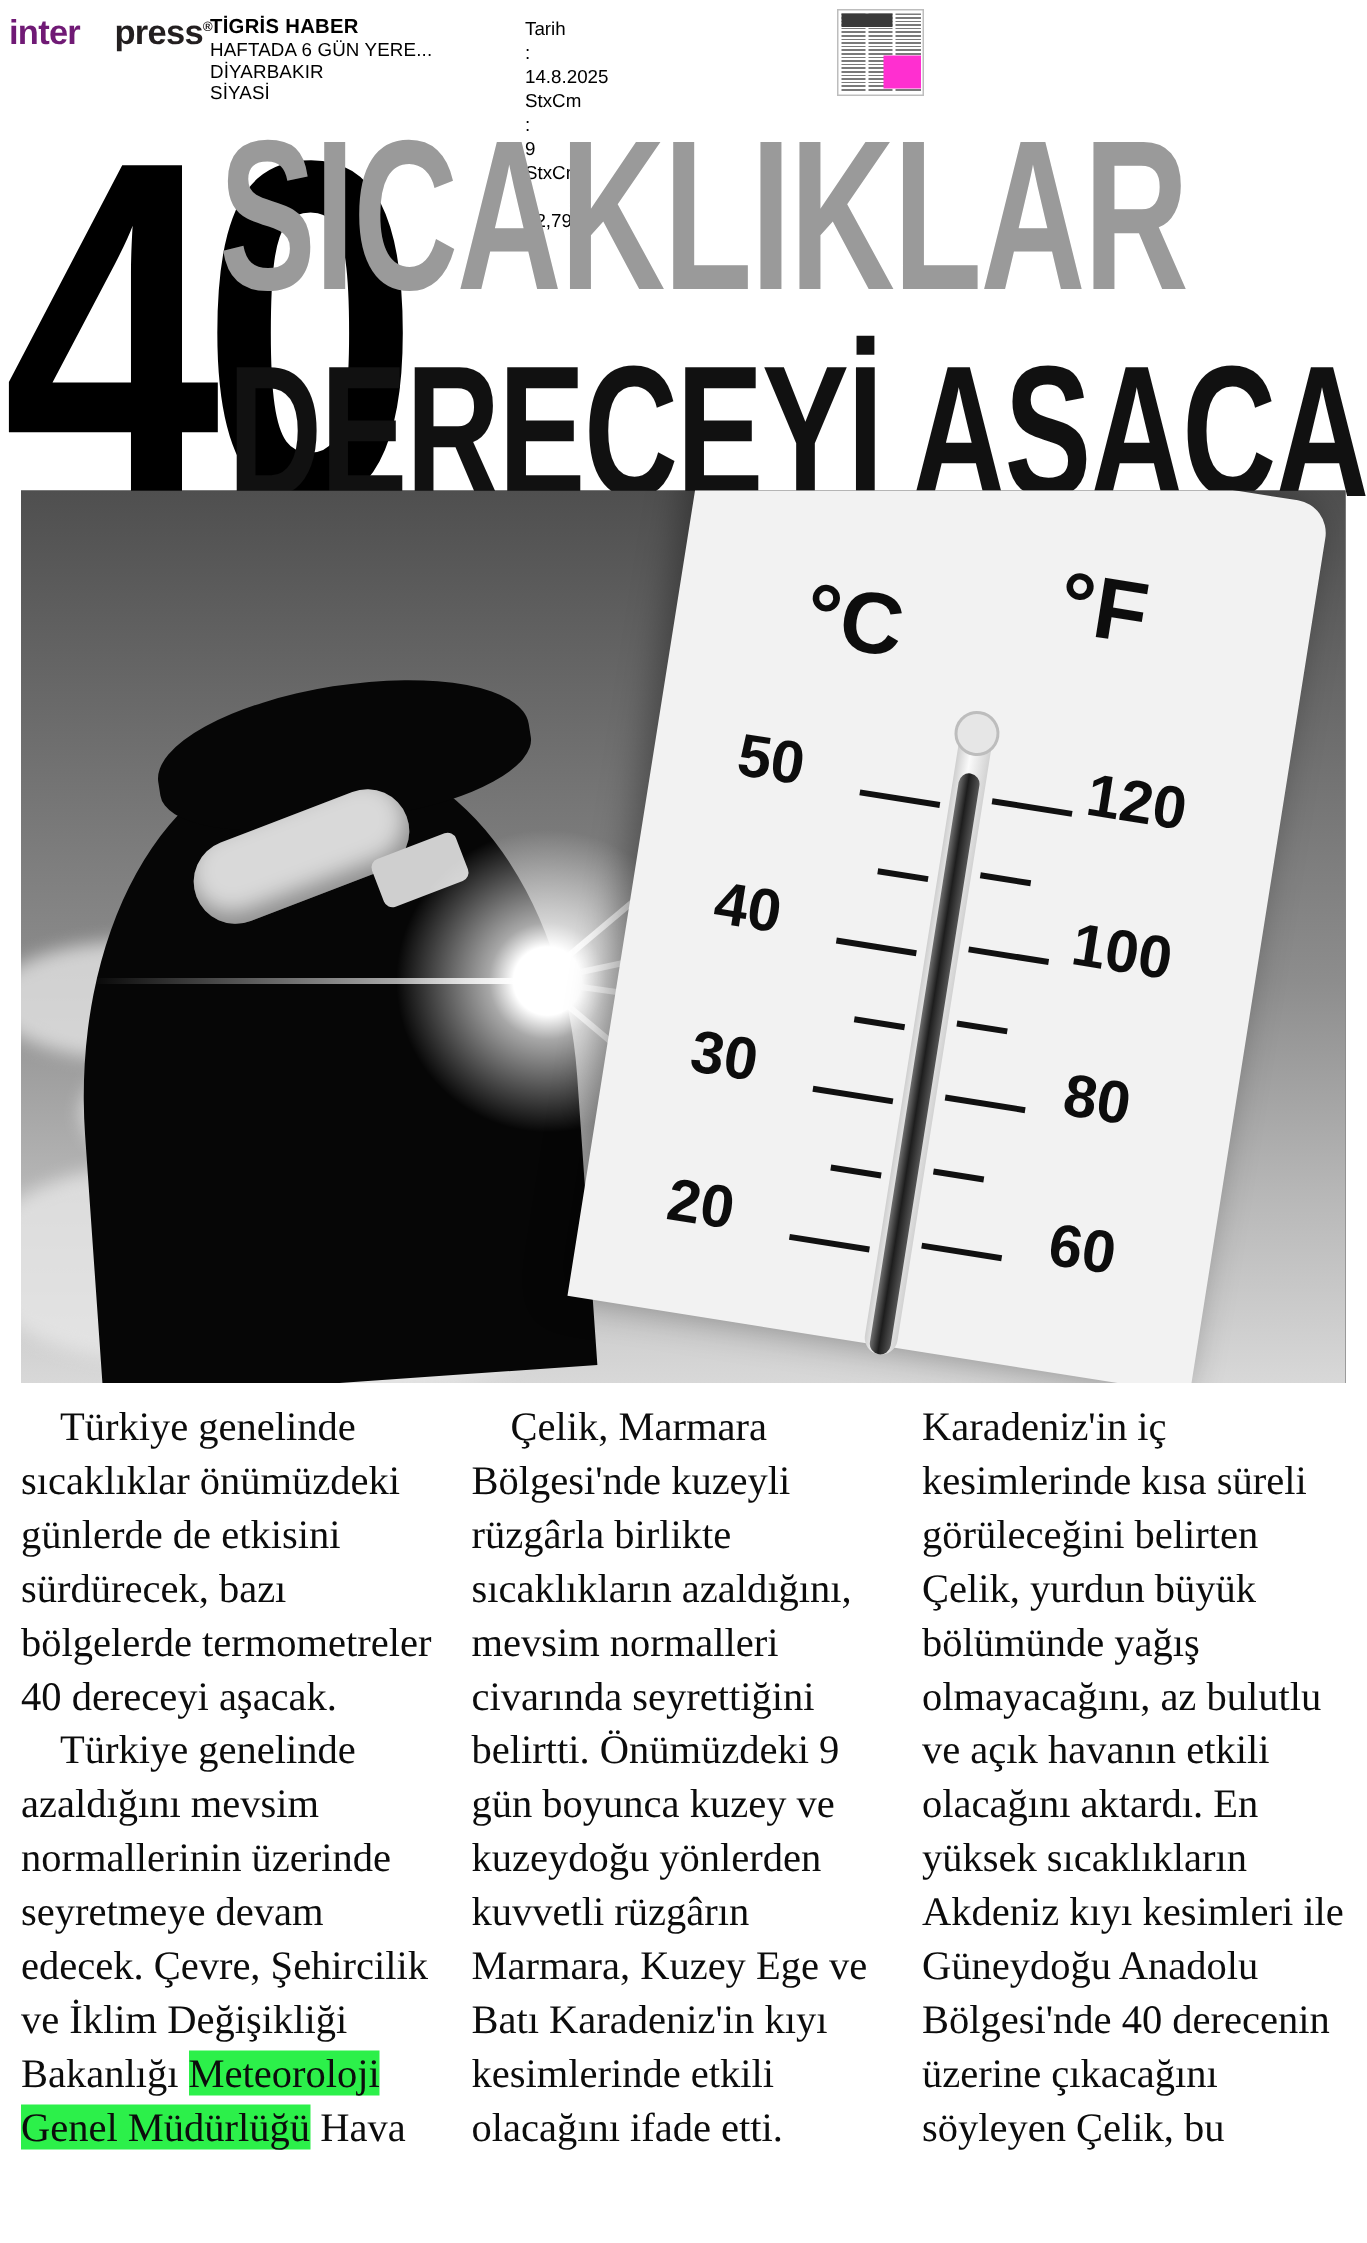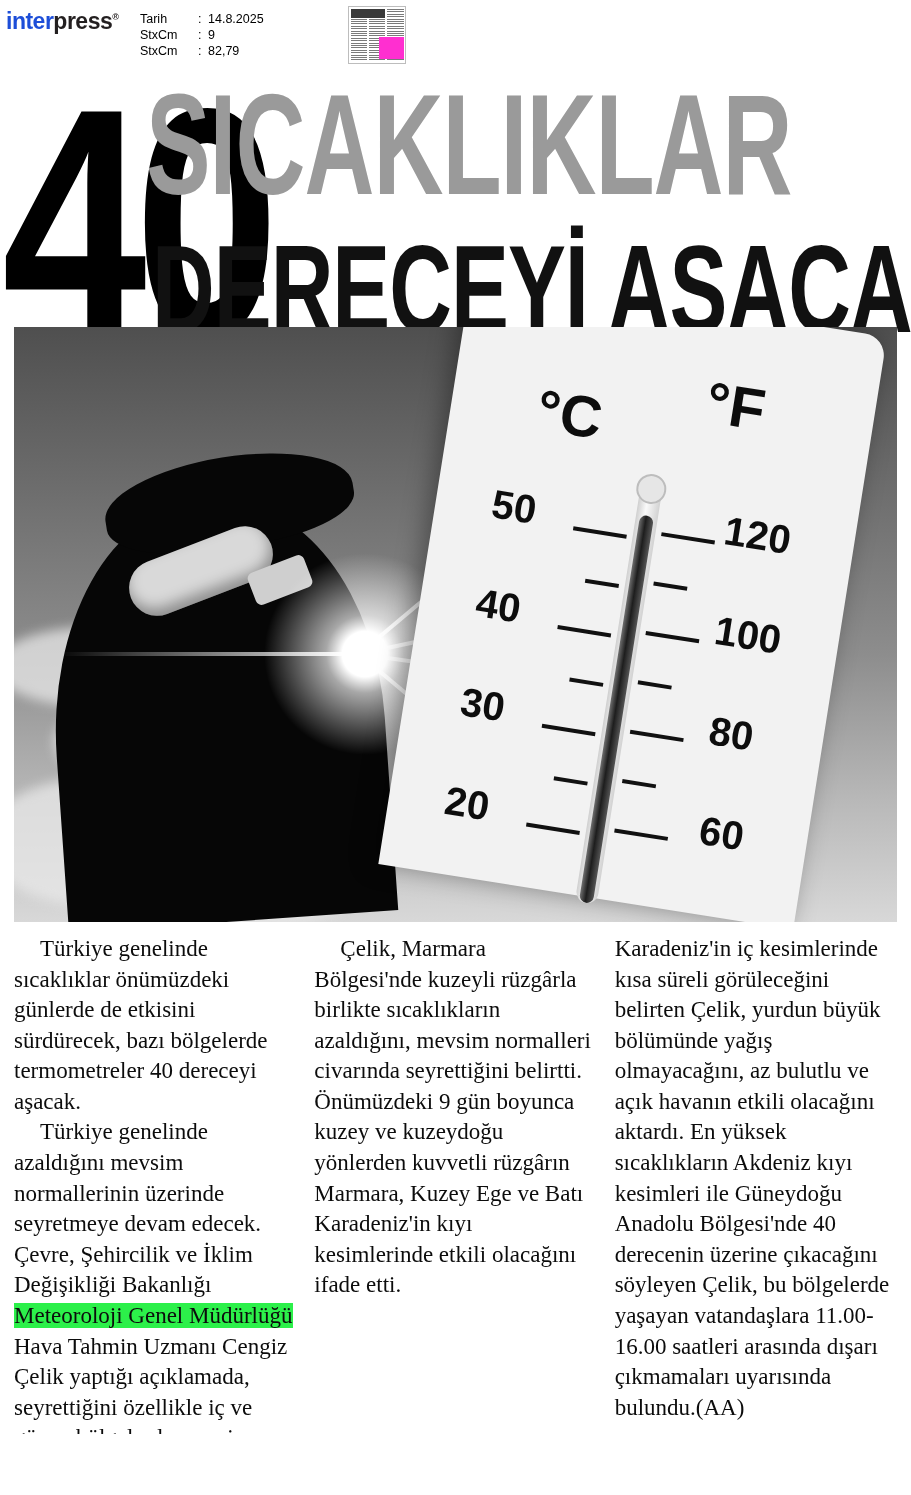--- a/index.html
+++ b/index.html
@@ -27,22 +27,22 @@
   .logo {
     width: 140px;
     padding-left: 6px;
     padding-top: 4px;
     font-size: 23px;
     font-weight: 700;
     letter-spacing: -0.5px;
     line-height: 1;
     white-space: nowrap;
   }
-  .logo .inter { color: #1d4ed8; }
-  .logo .press { color: #231f20; }
+  .logo .inter { color: #701a75; }
+  .logo .press { color: #231f20; margin-left: 23px; }
   .logo .reg { font-size: 9px; vertical-align: super; color: #231f20; }
 
   .pub-block {
     width: 210px;
     padding-top: 4px;
     line-height: 1.18;
   }
   .pub-name {
     font-size: 13.5px;
     font-weight: 700;
@@ -56,21 +56,21 @@
     white-space: nowrap;
   }
 
   .meta-block {
     width: 200px;
     padding-top: 5px;
     font-size: 12.5px;
     color: #000;
     line-height: 1.28;
   }
-  .meta-row { display: flex; }
+  .meta-row { display: flex; flex-direction: column; }
   .meta-key { width: 58px; }
   .meta-sep { width: 10px; }
   .meta-val { }
 
   .thumb {
     margin-left: 8px;
     width: 58px; height: 58px;
     border: 1px solid #bdbdbd;
     background: #fff;
     position: relative;
@@ -267,40 +267,46 @@
   .body-cols {
     margin: 12px 14px 0 14px;
     display: flex;
     gap: 18px;
     height: 500px;
     overflow: hidden;
   }
   .col {
     width: 287px;
     font-family: "Liberation Serif", serif;
-    font-size: 23px;
+    font-size: 27px;
     line-height: 1.33;
     color: #0c0c0c;
     text-align: left;
   }
   .col p { margin: 0; text-indent: 26px; }
   .col p + p { margin-top: 0; }
   .hl { background: #2cf04a; }
 </style>
 </head>
 <body>
 
 <div class="page">
 
   <div class="clip-header">
 
     <div class="logo">
       <span class="inter">inter</span><span class="press">press</span><span class="reg">®</span>
     </div>
 
+    <div class="pub-block">
+      <div class="pub-name">TİGRİS HABER</div>
+      <div class="pub-meta">HAFTADA 6 GÜN YERE...</div>
+      <div class="pub-meta">DİYARBAKIR</div>
+      <div class="pub-meta">SİYASİ</div>
+    </div>
 
     <div class="meta-block">
       <div class="meta-row">
         <span class="meta-key">Tarih</span>
         <span class="meta-sep">:</span>
         <span class="meta-val">14.8.2025</span>
       </div>
       <div class="meta-row">
         <span class="meta-key">StxCm</span>
         <span class="meta-sep">:</span>

